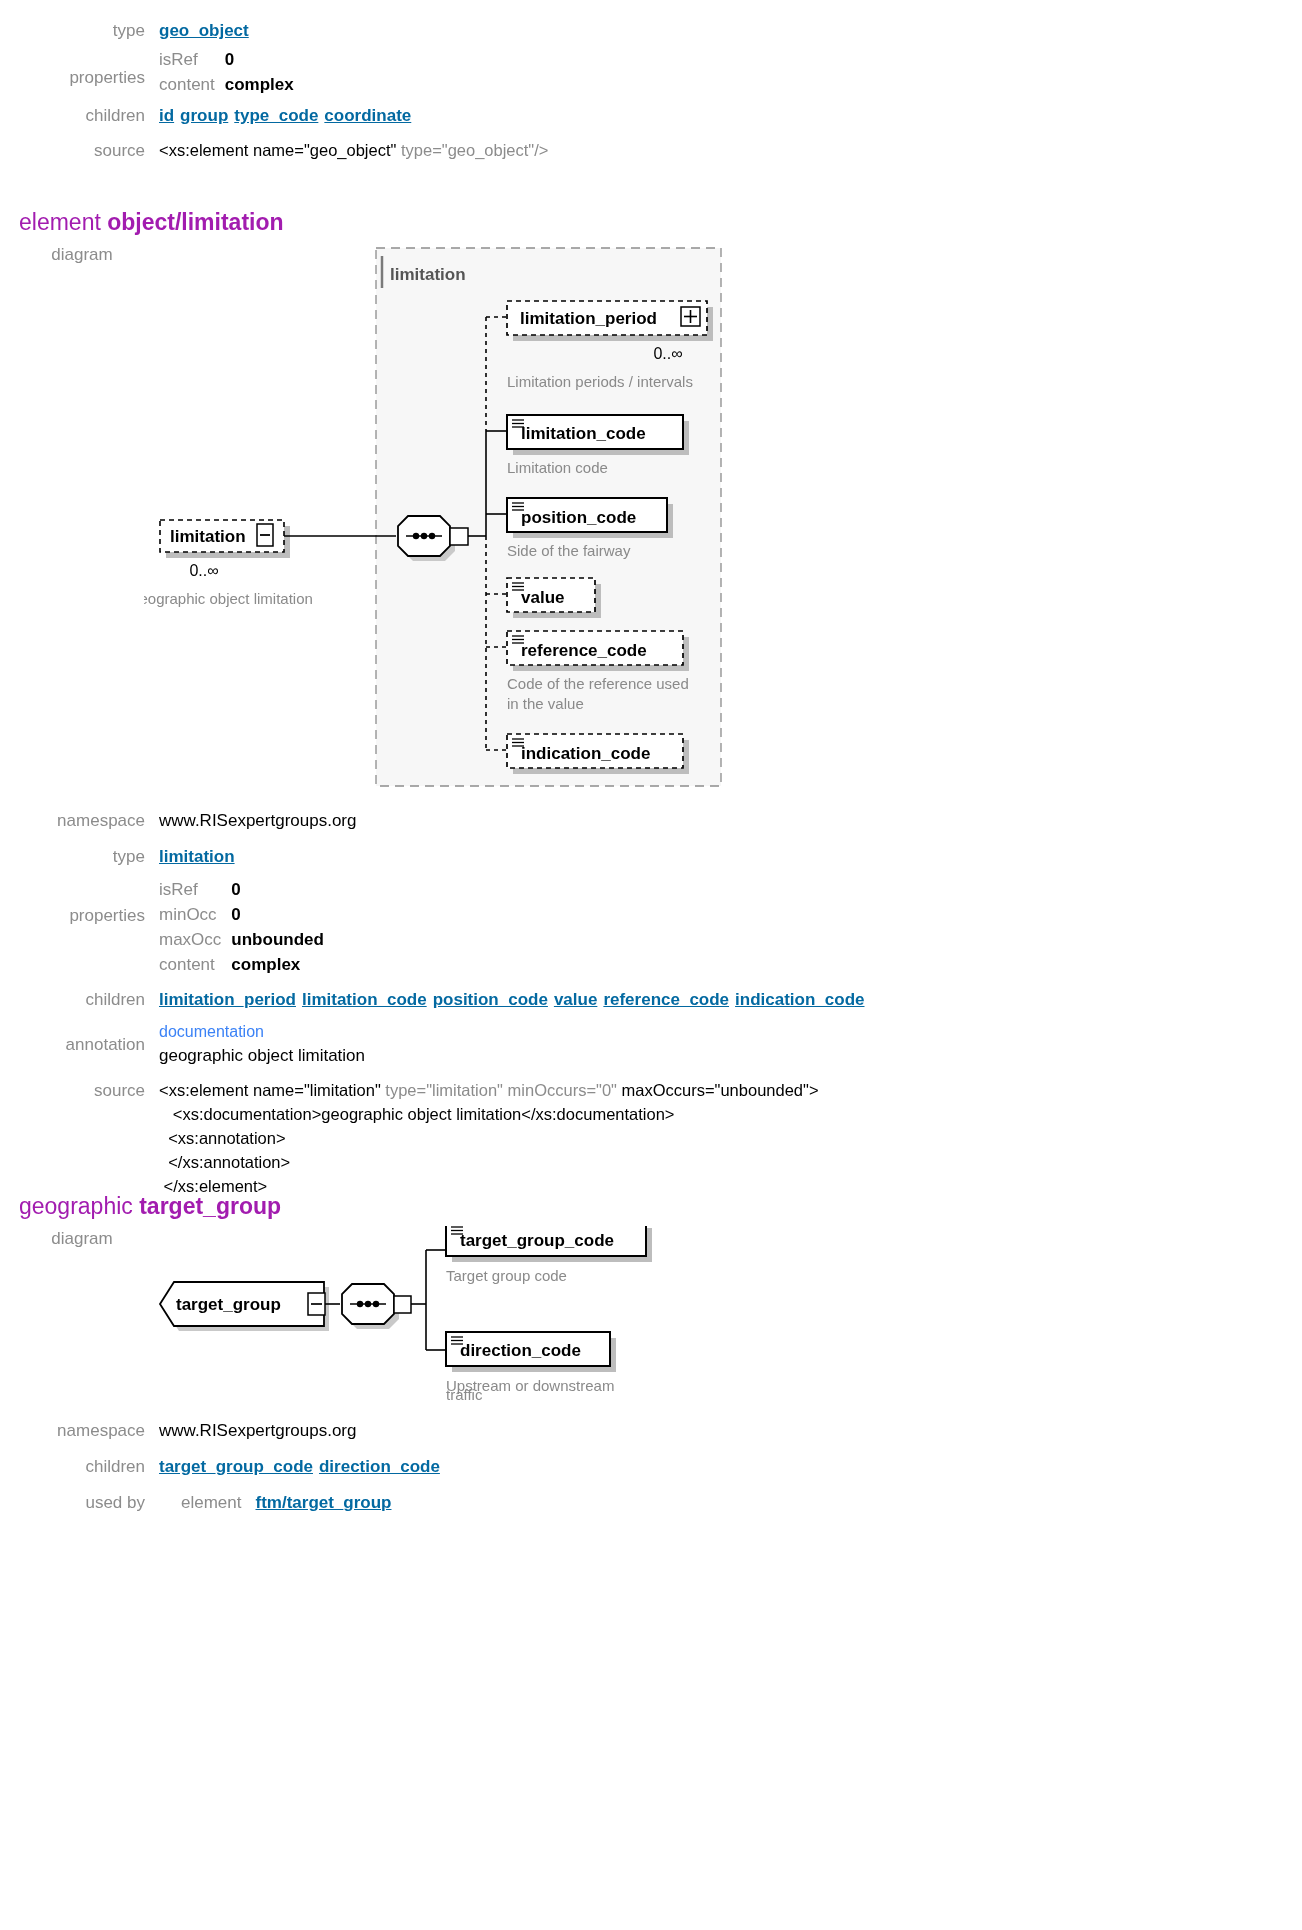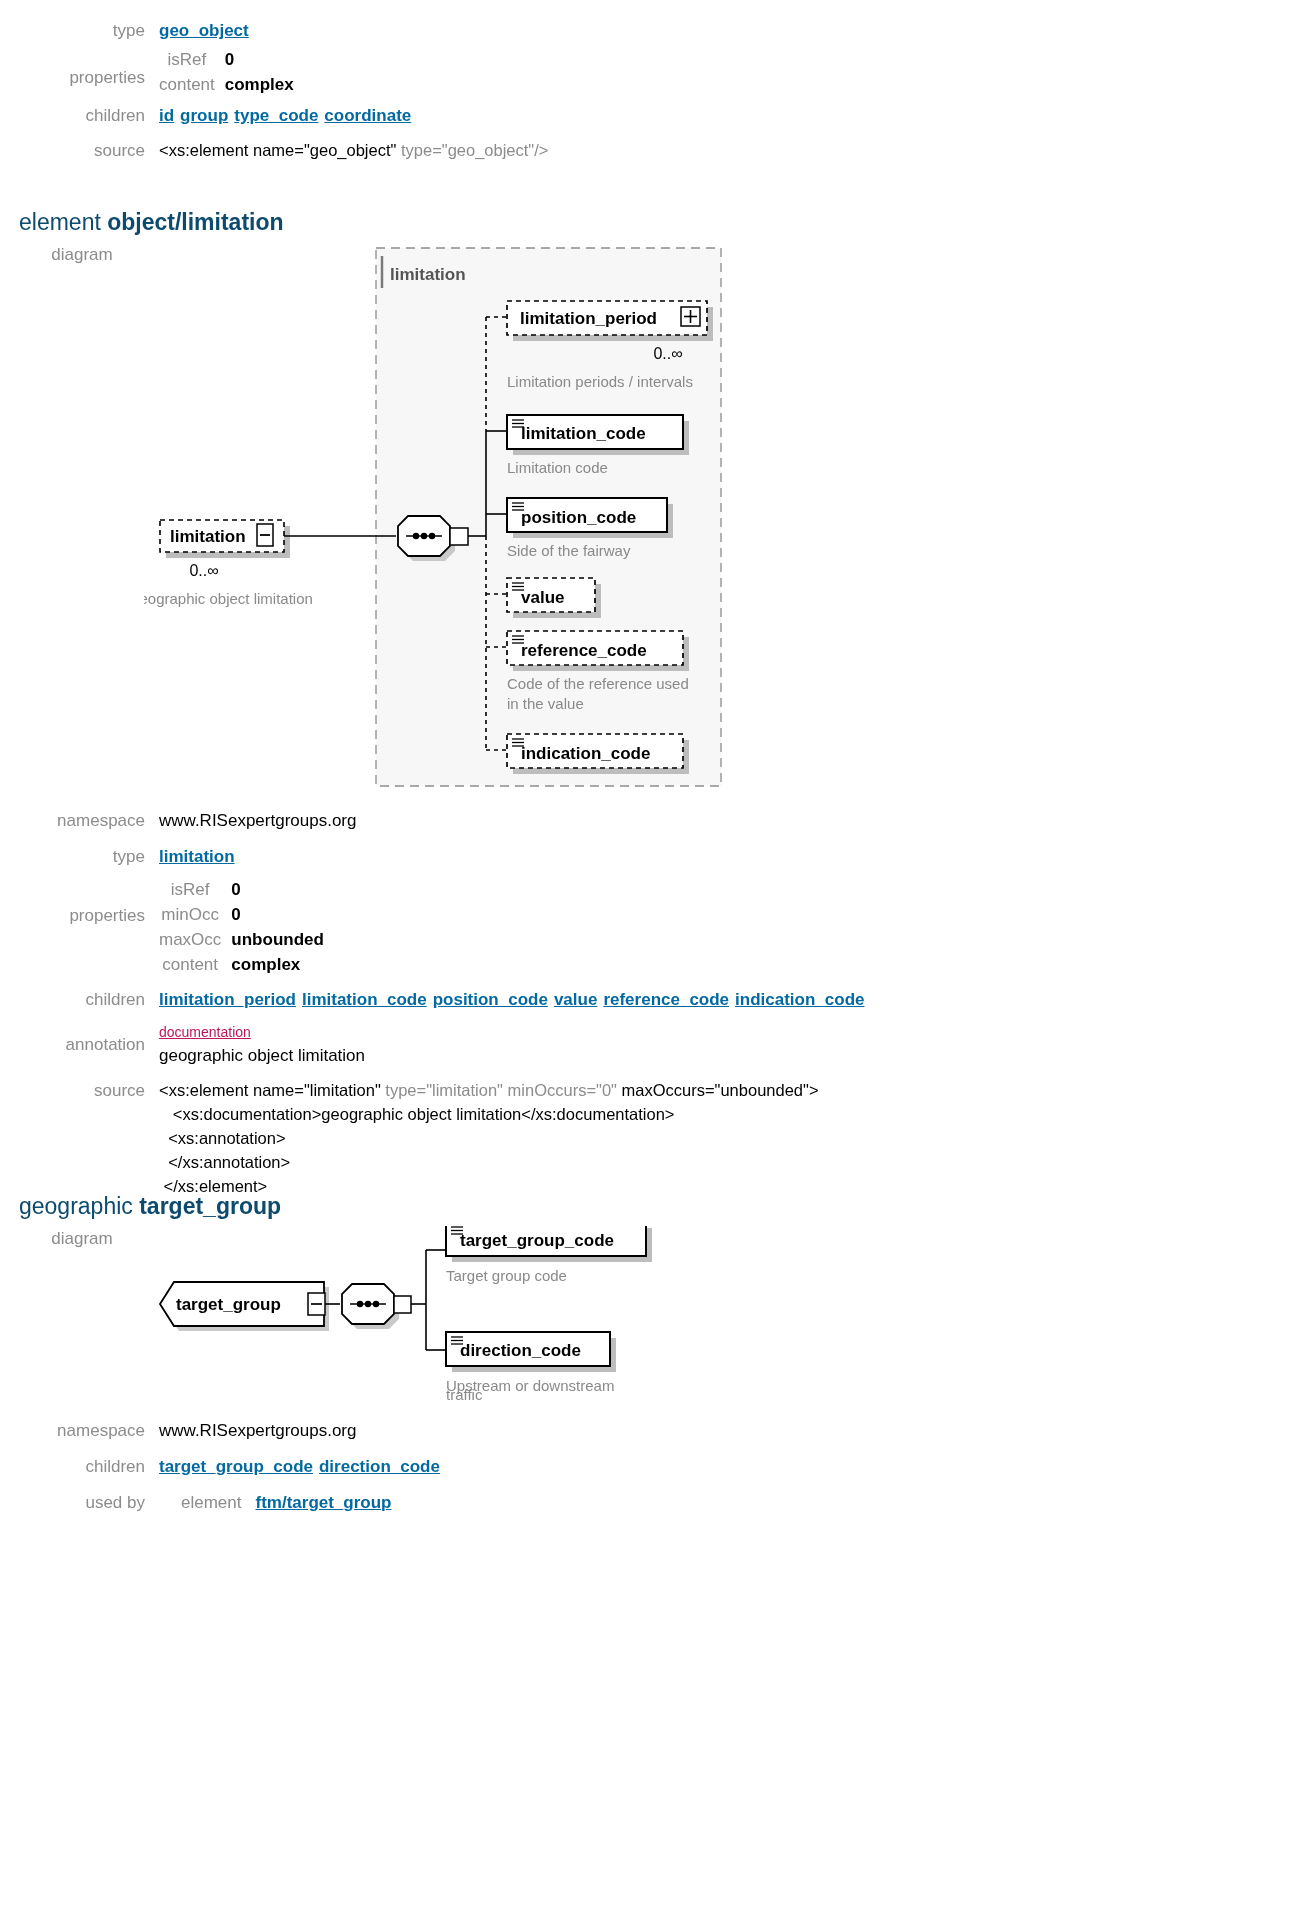--- a/index.html
+++ b/index.html
@@ -38,21 +38,21 @@
     font-size: 17px;
     line-height: 25px;
     color: #000;
   }
 
   
   .subtable { display: table; border-collapse: collapse; }
   .subrow { display: table-row; }
   .subkey {
     display: table-cell;
-    text-align: center;
+    text-align: left;
     color: #8c8c8c;
     font-size: 17px;
     line-height: 25px;
     padding-right: 10px;
     white-space: nowrap;
   }
   .subval {
     display: table-cell;
     font-size: 17px;
     line-height: 25px;
@@ -76,36 +76,35 @@
     font-family: "Liberation Sans", sans-serif;
     font-size: 16.5px;
     line-height: 24px;
     color: #000;
     white-space: pre;
   }
   .src-dim { color: #8c8c8c; }
 
   
   .annot-doc-label {
-    color: #be185d;
-    font-size: 14px;
+    color: #3b82f6;
+    font-size: 16px;
     line-height: 24px;
-    text-decoration: underline;
   }
   .annot-doc-text {
     color: #000;
     font-size: 17px;
     line-height: 24px;
   }
 
   
   .section-heading {
     font-size: 23px;
     line-height: 28px;
-    color: #0c4a6e;
+    color: #a21caf;
     font-family: "Liberation Sans", sans-serif;
   }
   .section-heading .kind { font-weight: normal; }
   .section-heading .name { font-weight: bold; }
 
   
   .blk { position: absolute; }
 
   .diagram-wrap { position: relative; }
   .diagram-label {

